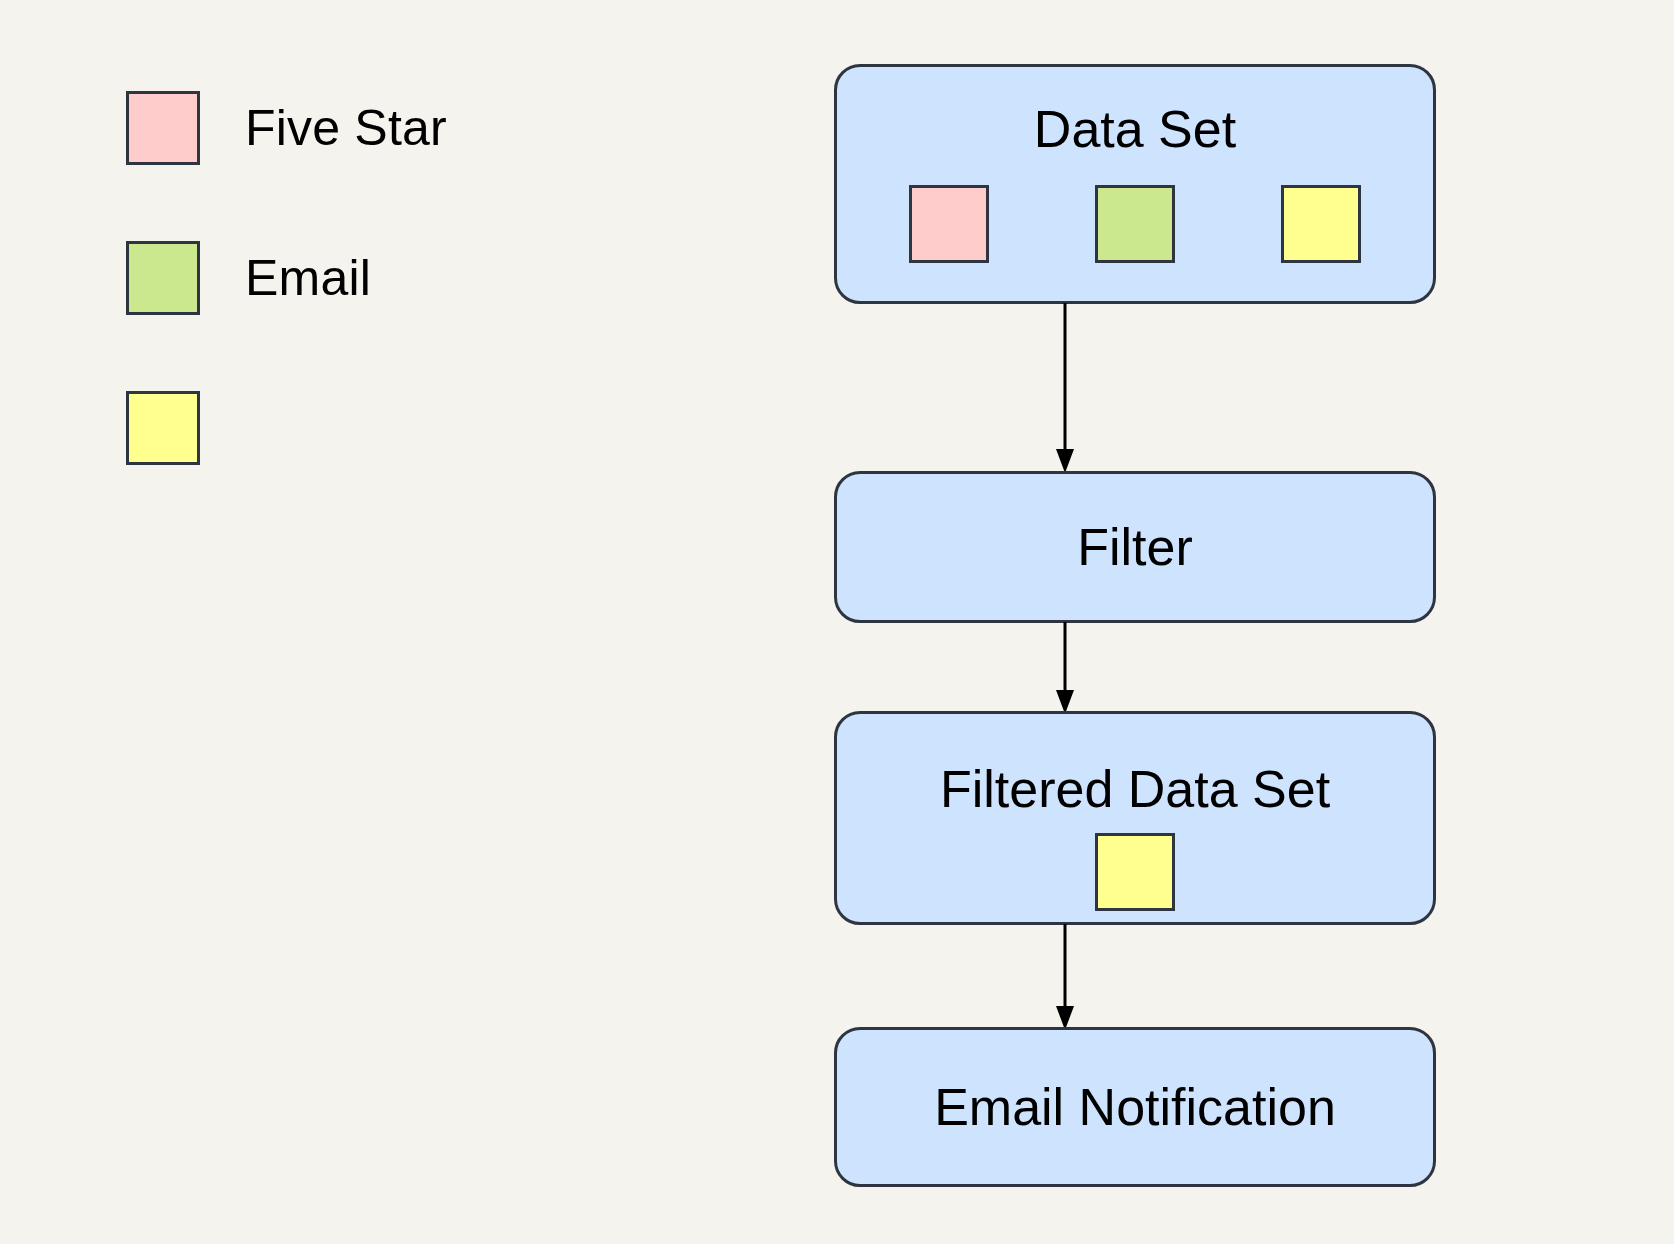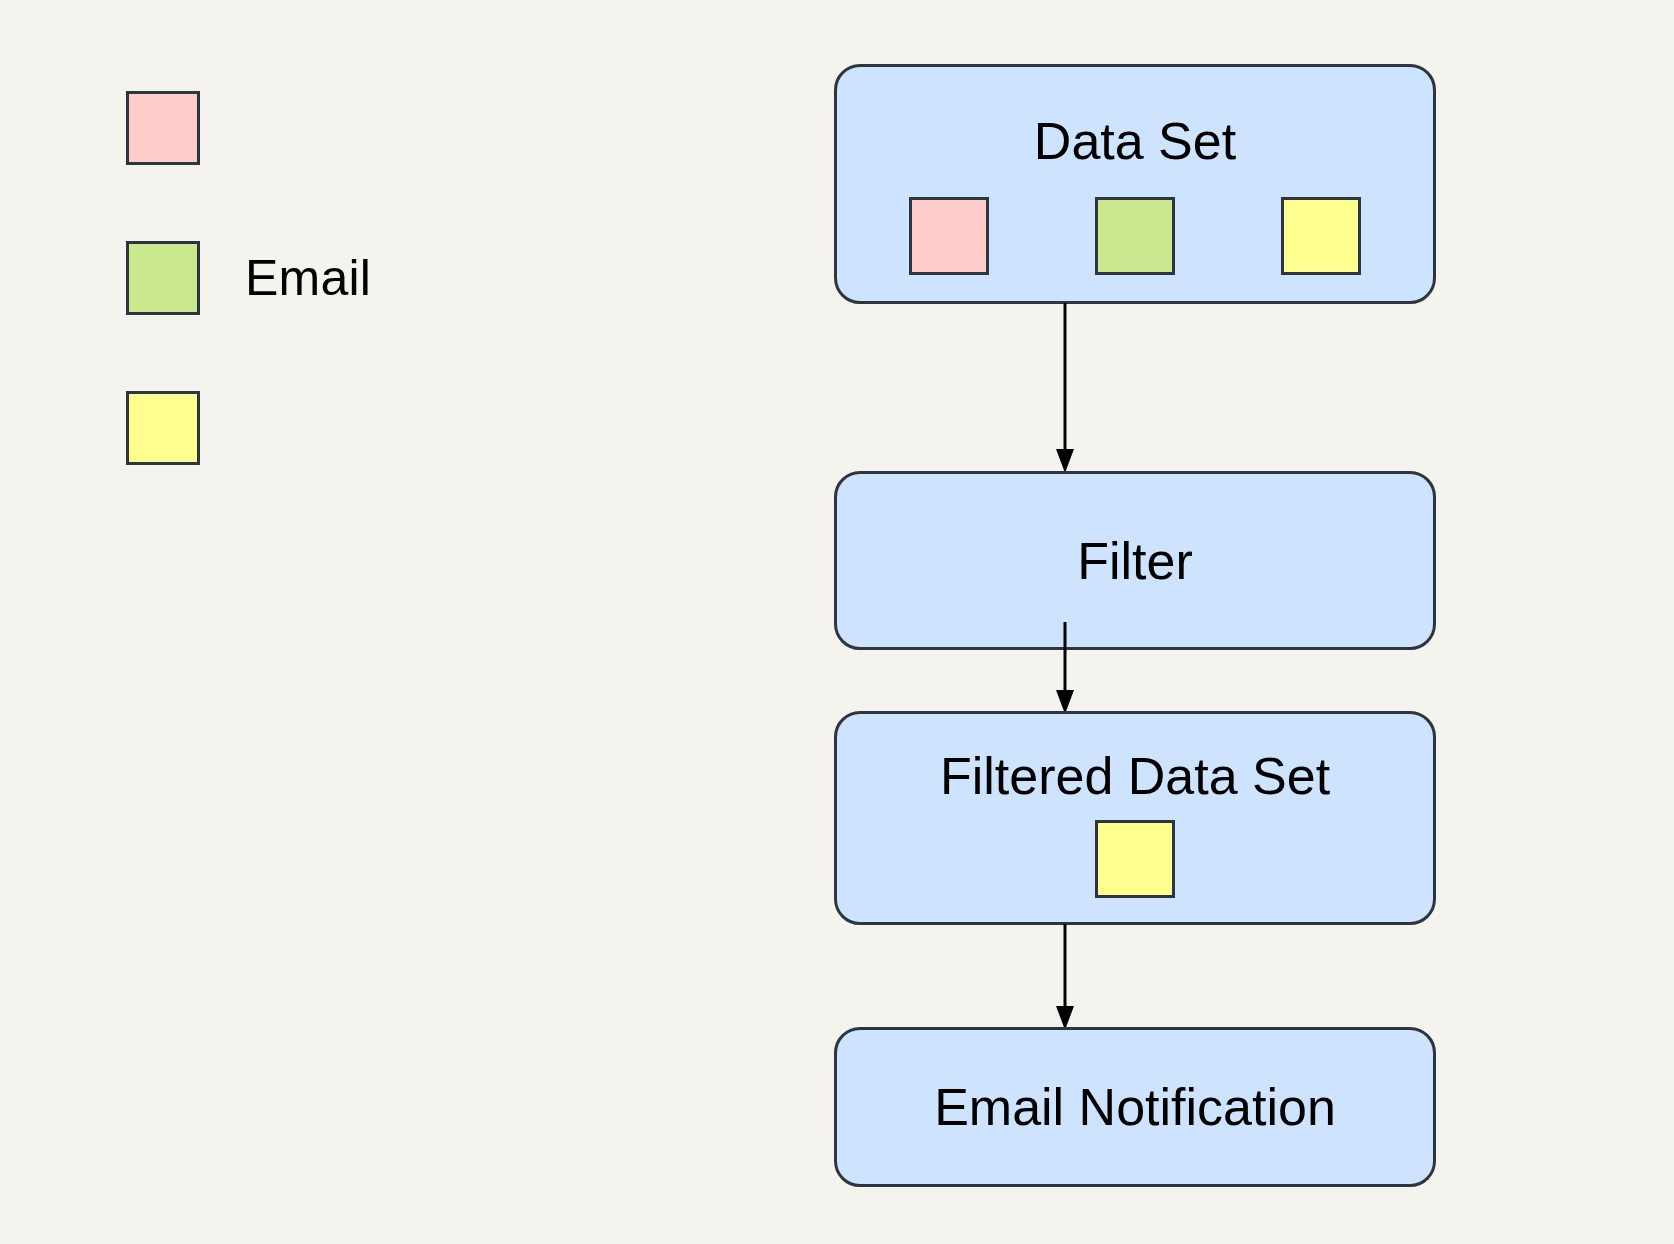--- a/index.html
+++ b/index.html
@@ -86,34 +86,34 @@
   .chip {
     width: 80px;
     height: 78px;
     border: 3px solid #2e3440;
     box-sizing: border-box;
   }
 
   
   #node-dataset {
     left: 834px;  top: 64px;  width: 602px;  height: 240px;
-    padding-top: 48px;
+    padding-top: 36px;
   }
   #node-dataset .chip-row {
     margin-top: 30px;
     width: 100%;
     gap: 106px;
   }
   #node-filter {
-    left: 834px;  top: 471px;  width: 602px;  height: 179px;
+    left: 834px;  top: 471px;  width: 602px;  height: 152px;
     justify-content: center;
   }
   #node-filtered {
     left: 834px;  top: 711px;  width: 602px;  height: 214px;
-    padding-top: 36px;
+    padding-top: 49px;
   }
   #node-filtered .chip-row {
     margin-top: 18px;
   }
   #node-email {
     left: 834px;  top: 1027px;  width: 602px;  height: 160px;
     justify-content: center;
   }
 
   
@@ -129,20 +129,21 @@
 </style>
 </head>
 <body>
 
 <div id="canvas">
 
   <div id="legend">
 
     <div class="legend-row r0">
       <span class="legend-swatch" style="background:#FFCCCC"></span>
+      <span class="legend-label">Five Star</span>
     </div>
 
     <div class="legend-row r1">
       <span class="legend-swatch" style="background:#CCE88E"></span>
       <span class="legend-label">Email</span>
     </div>
 
     <div class="legend-row r2">
       <span class="legend-swatch" style="background:#FFFF8F"></span>
     </div>

